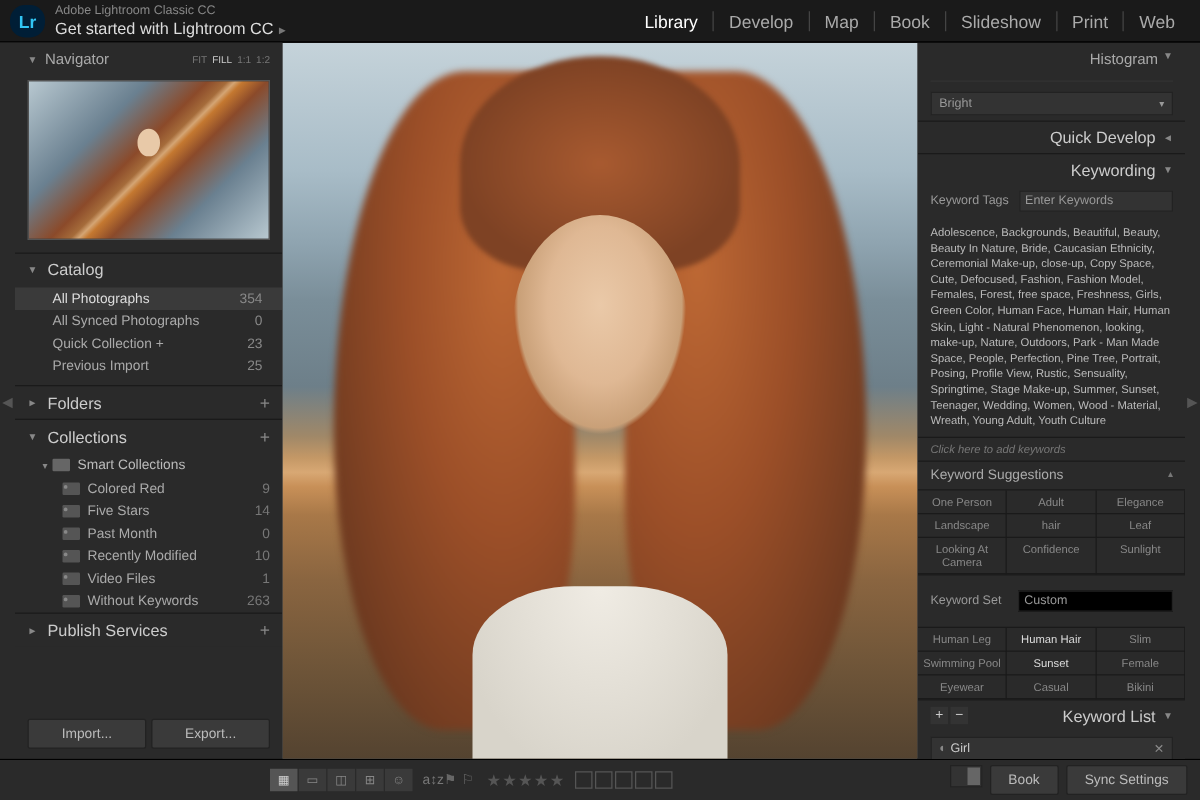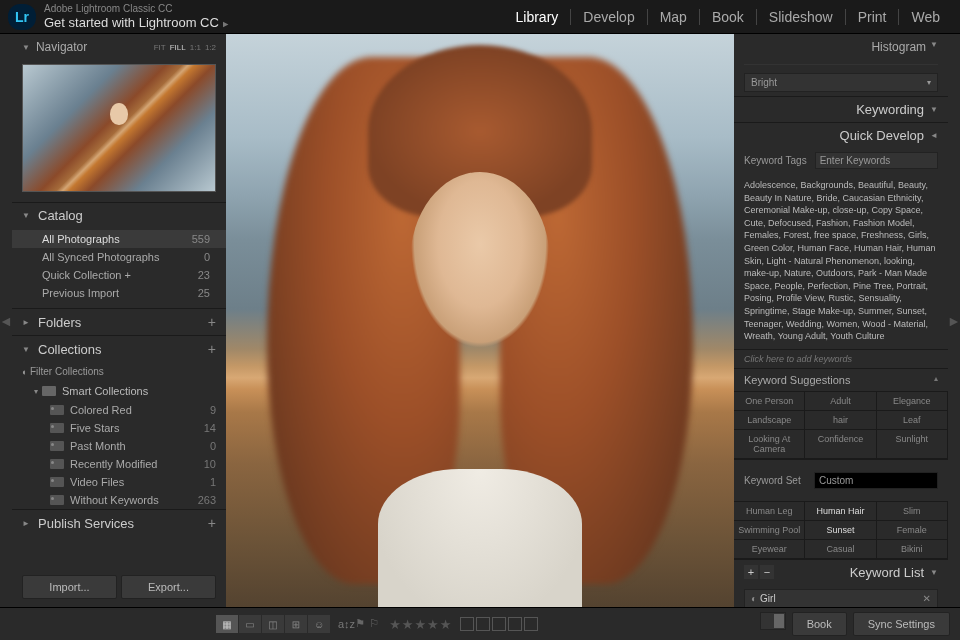--- a/index.html
+++ b/index.html
@@ -130,21 +130,21 @@
     </div>
     <div class="nav-thumb"></div>
 
     <div class="sect-head">
       <span class="arrow">▼</span>
       <span class="title">Catalog</span>
     </div>
     <div class="catalog-list" id="catlist">
         <div class="cat-row sel">
           <span class="lbl">All Photographs</span>
-          <span class="cnt">559</span>
+          <span class="cnt">354</span>
         </div>
         <div class="cat-row">
           <span class="lbl">All Synced Photographs</span>
           <span class="cnt">0</span>
         </div>
         <div class="cat-row">
           <span class="lbl">Quick Collection  +</span>
           <span class="cnt">23</span>
         </div>
         <div class="cat-row">
@@ -157,21 +157,20 @@
       <span class="arrow">►</span>
       <span class="title">Folders</span>
       <span class="plus">+</span>
     </div>
 
     <div class="sect-head">
       <span class="arrow">▼</span>
       <span class="title">Collections</span>
       <span class="plus">+</span>
     </div>
-    <div class="filter-row">Filter Collections</div>
     <div class="smart-head">
       <span class="fico"></span>
       <span>Smart Collections</span>
     </div>
     <div id="colllist">
         <div class="coll-row">
           <span class="gico"></span>
           <span class="lbl">Colored Red</span>
           <span class="cnt">9</span>
         </div>
@@ -232,22 +231,22 @@
         <path d="M0,80 L6,18 L12,8 L22,34 L40,58 L70,70 L200,80 Z" fill="#3a7fd4" opacity="0.85"></path>
         <path d="M0,80 L10,40 L28,36 L50,56 L90,68 L160,76 L200,80 Z" fill="#4aa03a" opacity="0.75"></path>
         <path d="M20,80 L50,60 L90,64 L140,68 L170,66 L190,72 L200,80 Z" fill="#d9c840" opacity="0.8"></path>
         <path d="M60,80 L100,68 L140,64 L168,62 L185,70 L200,80 Z" fill="#d94a6a" opacity="0.8"></path>
       </svg>
     </div>
     <div class="bright-row">
         <span class="sel">Bright</span>
       </div>
 
+    <div class="r-sect left">Quick Develop</div>
     <div class="r-sect">Keywording</div>
-    <div class="r-sect left">Quick Develop</div>
 
     <div class="kw-tags-row">
       <span class="lbl">Keyword Tags</span>
       <span class="sel">Enter Keywords</span>
     </div>
     <div class="kw-text">Adolescence, Backgrounds, Beautiful, Beauty, Beauty In Nature, Bride, Caucasian Ethnicity, Ceremonial Make-up, close-up, Copy Space, Cute, Defocused, Fashion, Fashion Model, Females, Forest, free space, Freshness, Girls, Green Color, Human Face, Human Hair, Human Skin, Light - Natural Phenomenon, looking, make-up, Nature, Outdoors, Park - Man Made Space, People, Perfection, Pine Tree, Portrait, Posing, Profile View, Rustic, Sensuality, Springtime, Stage Make-up, Summer, Sunset, Teenager, Wedding, Women, Wood - Material, Wreath, Young Adult, Youth Culture</div>
     <div class="kw-add">Click here to add keywords</div>
 
     <div class="sub-head">
         <span class="t">Keyword Suggestions</span>

